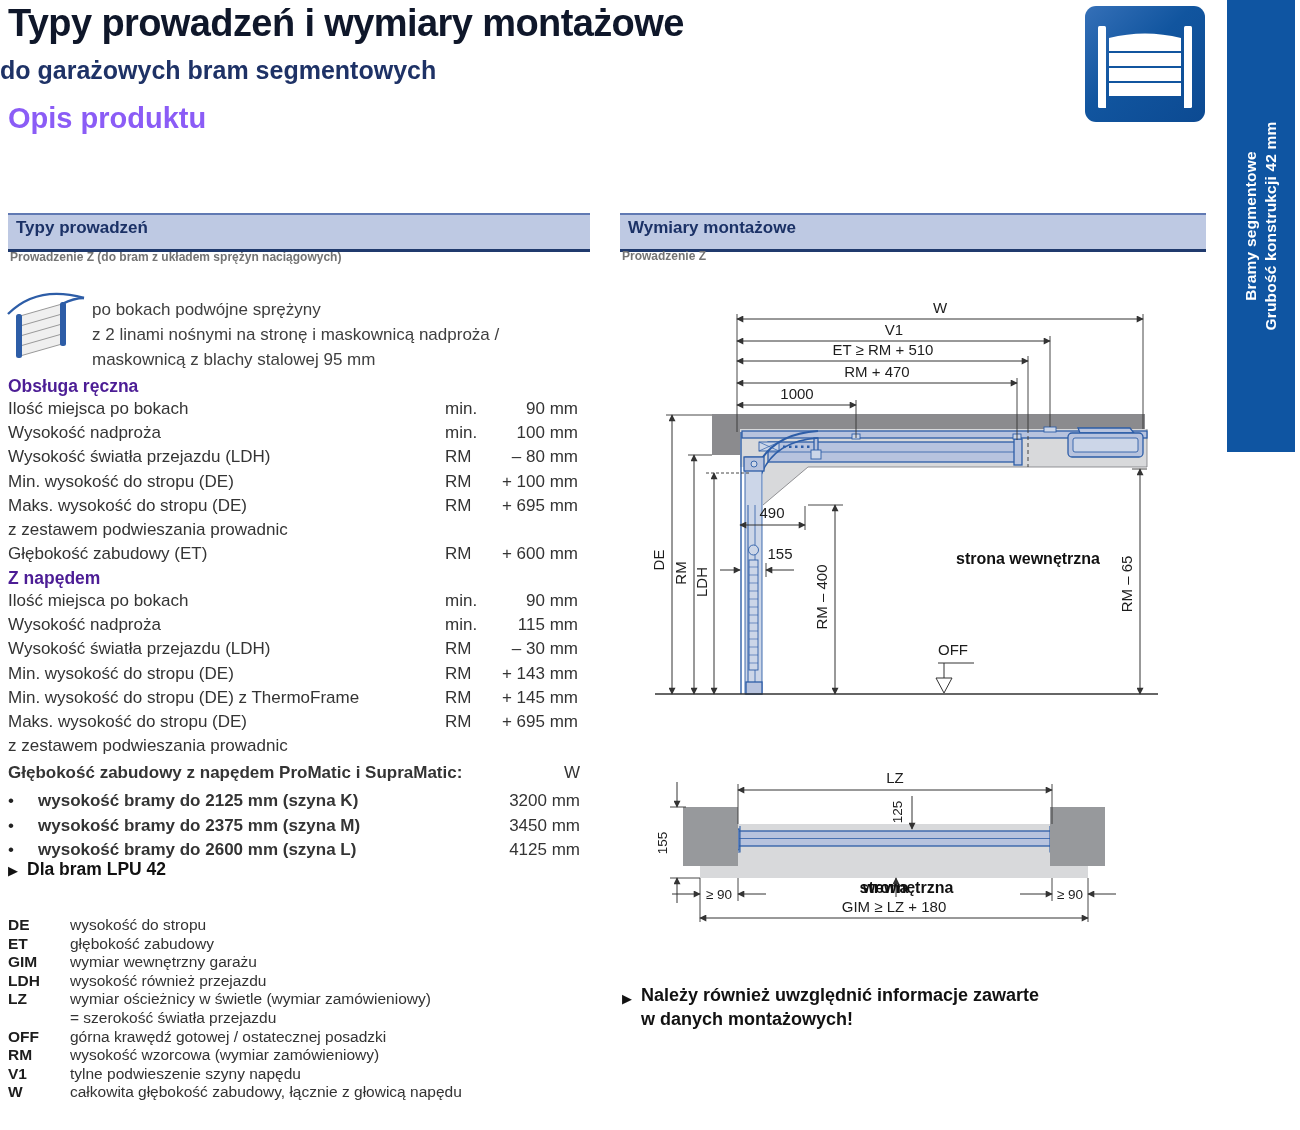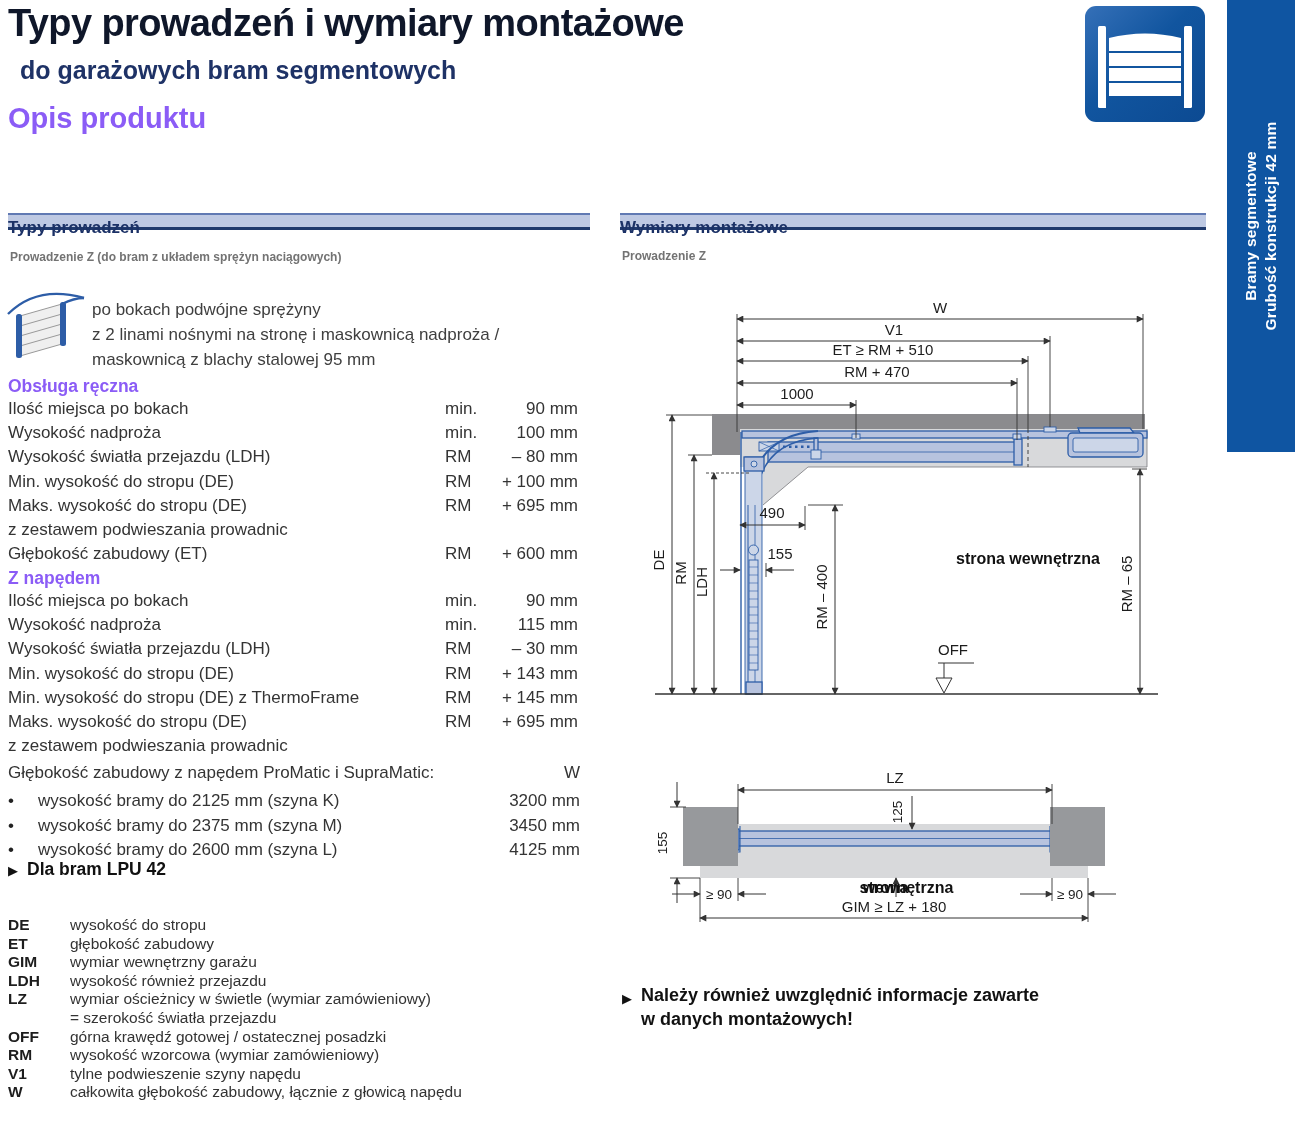--- a/index.html
+++ b/index.html
@@ -1,36 +1,36 @@
 <!DOCTYPE html>
 <html><head>
 <meta charset="utf-8">
 <style>
   html,body{margin:0;padding:0;}
   body{width:1300px;height:1130px;position:relative;background:#fff;overflow:hidden;
        font-family:"Liberation Sans",sans-serif;color:#222;}
   .abs{position:absolute;}
   .title{left:8px;top:2px;font-size:38px;font-weight:bold;color:#0f172a;letter-spacing:-0.6px;}
-  .subtitle{left:20px;top:56px;font-size:25px;font-weight:bold;color:#1e3266;}
+  .subtitle{left:0;top:56px;font-size:25px;font-weight:bold;color:#1e3266;}
   .opis{left:8px;top:102px;font-size:29px;font-weight:bold;color:#8b5cf6;}
-  .secbar{top:213px;height:17px;background:#bec9e3;border-top:2px solid #6079b3;border-bottom:3px solid #203a6d;
-          color:#1b3166;font-weight:bold;font-size:17px;line-height:25px;box-sizing:border-box;}
+  .secbar{top:213px;height:39px;background:#bec9e3;border-top:2px solid #6079b3;border-bottom:3px solid #203a6d;
+          color:#1b3166;font-weight:bold;font-size:17px;line-height:25px;padding-left:8px;box-sizing:border-box;}
   .secbar.left{left:8px;width:582px;}
   .secbar.right{left:620px;width:586px;}
   .subhead{font-size:12px;font-weight:bold;color:#737373;}
   .introtext{left:92px;top:297px;font-size:17px;line-height:25px;color:#3f3f3f;}
   .tblock{left:8px;width:572px;}
-  .tblock h4{margin:0;font-size:17.5px;color:#8b5cf6;line-height:22px;}
+  .tblock h4{margin:0;font-size:17.5px;color:#4c1d95;line-height:22px;}
   .trow{display:flex;font-size:17px;line-height:24.2px;color:#343434;}
   .tl{width:437px;}
   .tm{width:48px;}
   .tv{width:85px;text-align:right;}
   .brow{display:flex;font-size:17px;line-height:24.3px;color:#343434;}
   .bdot{width:30px;color:#222;}
-  .blab{flex:1;}
+  .blab{flex:1;font-weight:bold;}
   .bval{width:90px;text-align:right;}
   .arrowhead{font-size:13px;color:#111;margin-right:9px;line-height:24px;}
   .dlabram{left:8px;top:859px;display:flex;align-items:baseline;}
   .dlabram span.t{font-size:17.5px;font-weight:bold;color:#111;}
   .legend{left:8px;top:916px;width:565px;}
   .lrow{display:flex;font-size:15.5px;line-height:18.6px;color:#333;}
   .lt{width:62px;font-weight:bold;color:#1d1d1d;}
   .ld{flex:1;}
   .note{left:622px;top:983px;display:flex;}
   .note .txt{font-size:18px;font-weight:bold;color:#111;line-height:24px;}

